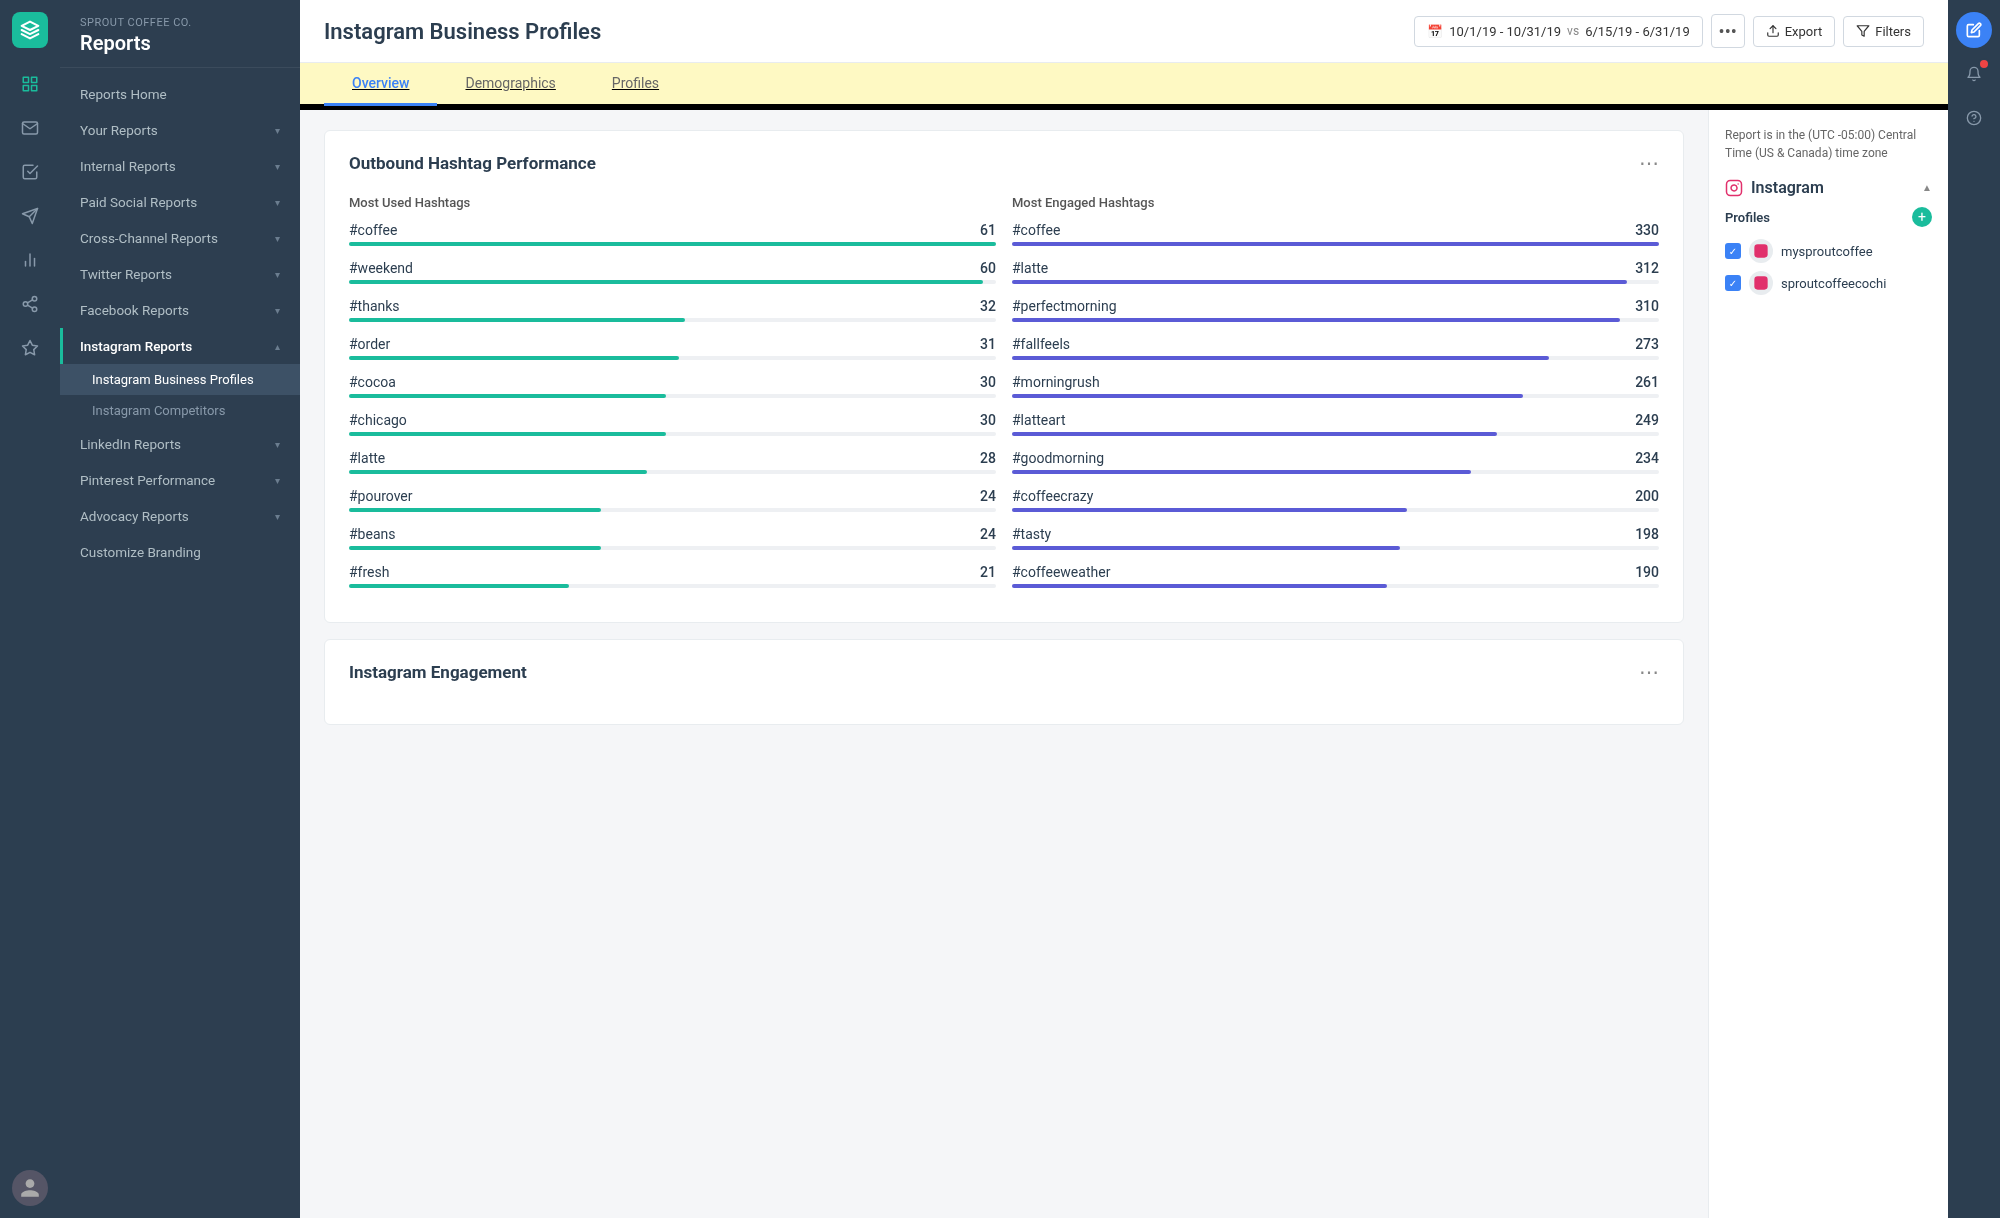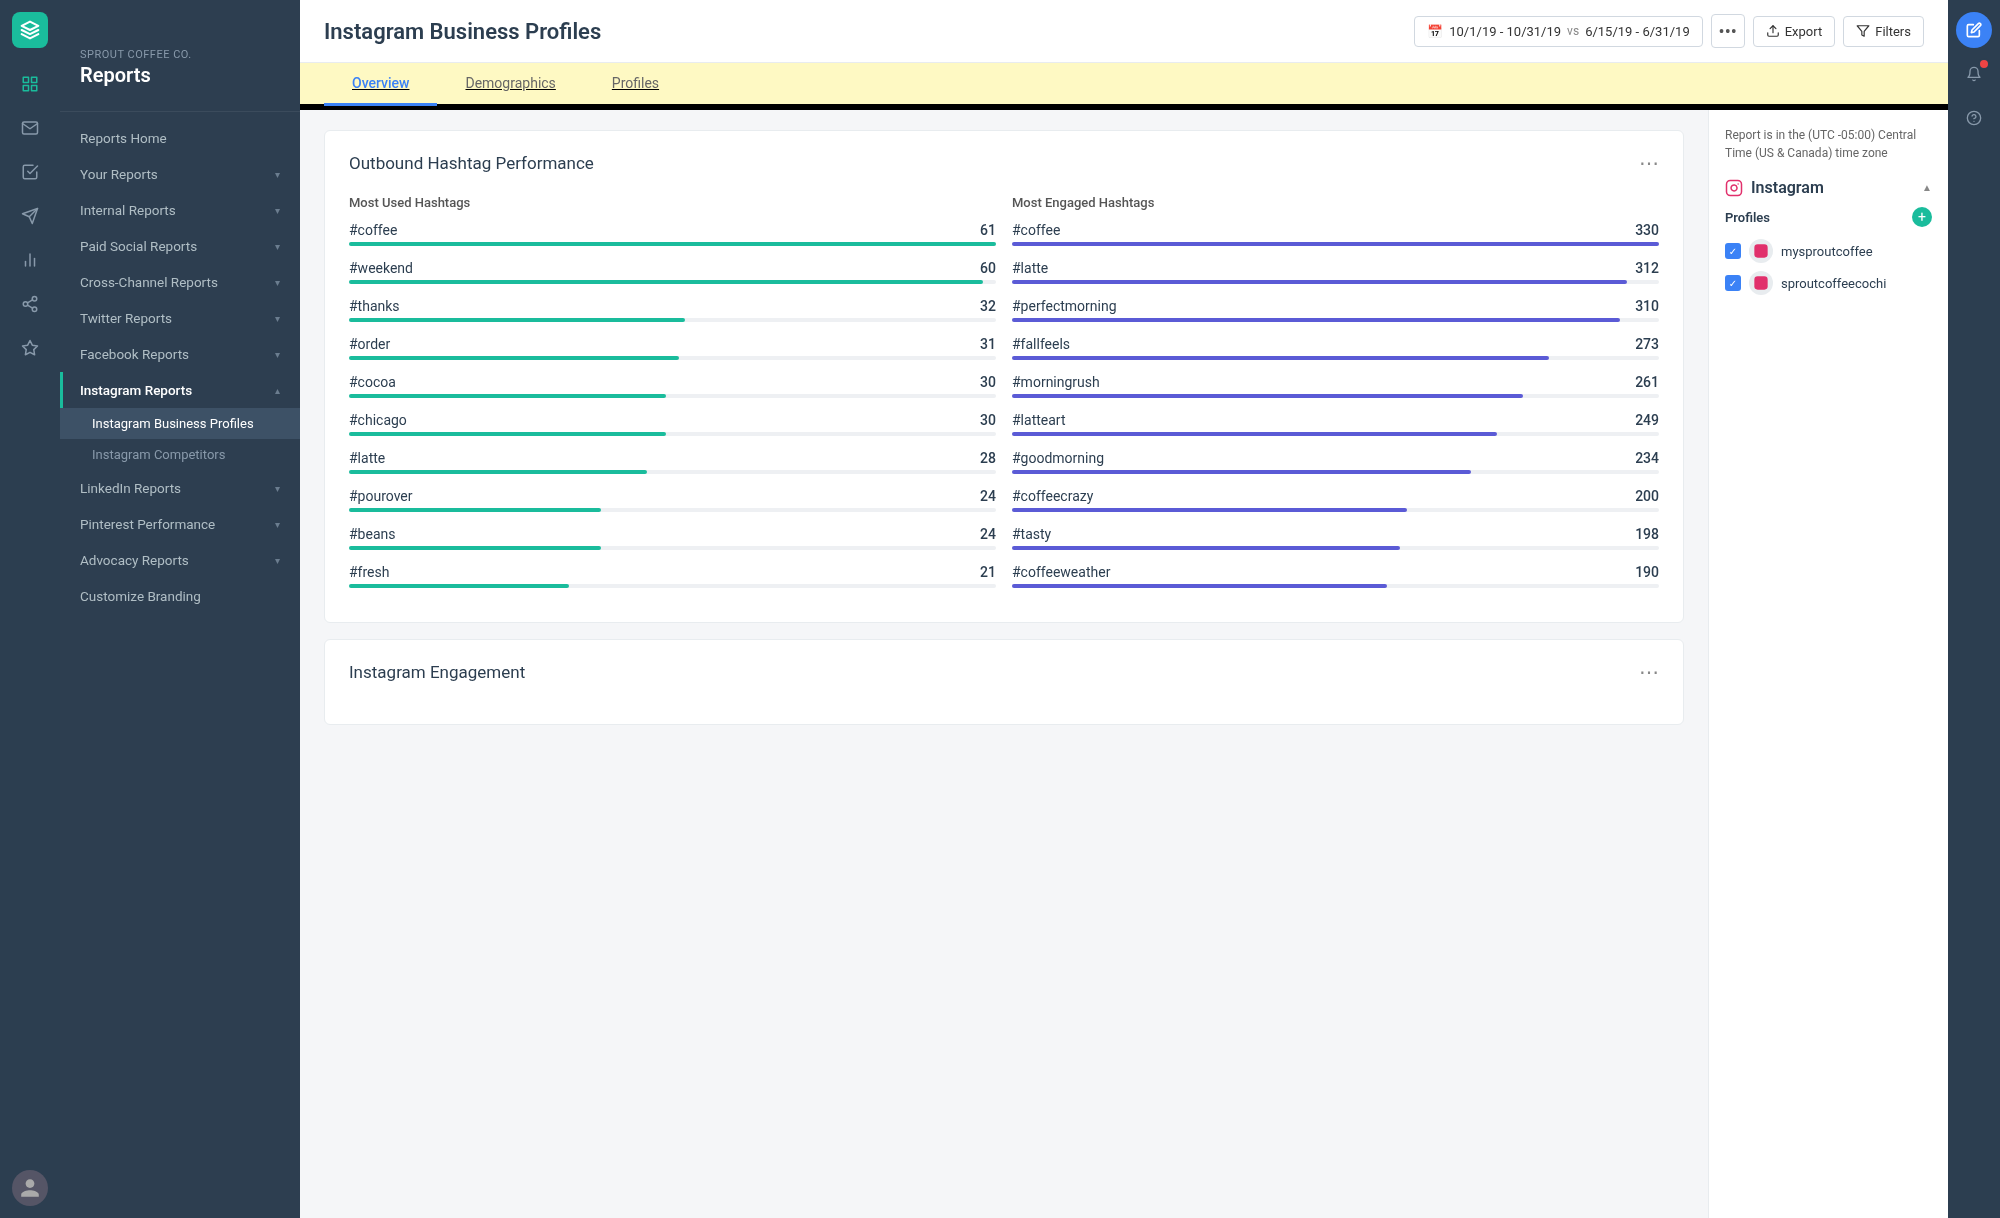--- a/index.html
+++ b/index.html
@@ -45,23 +45,22 @@
     .sidebar {
       width: 240px;
       background: #2d3e50;
       color: #cdd8e3;
       display: flex;
       flex-direction: column;
       overflow-y: auto;
       padding-bottom: 20px;
     }
     .sidebar-header {
-      padding: 16px 20px 24px;
+      padding: 16px 20px 12px;
       border-bottom: 1px solid rgba(255,255,255,0.07);
-      margin-top: 32px;
     }
     .sidebar-company { font-size: 11px; color: #8899aa; text-transform: uppercase; letter-spacing: 0.5px; }
     .sidebar-title { font-size: 20px; color: #fff; font-weight: 600; margin-top: 2px; }
 
     .sidebar-nav { padding: 8px 0; }
     .nav-item {
       display: flex; align-items: center; justify-content: space-between;
       padding: 10px 20px;
       cursor: pointer;
       font-size: 13.5px;
@@ -156,21 +155,21 @@
     .card {
       background: #fff;
       border-radius: 6px;
       border: 1px solid #e8ecef;
       padding: 20px 24px;
     }
     .card-header {
       display: flex; align-items: center; justify-content: space-between;
       margin-bottom: 20px;
     }
-    .card-title { font-size: 17px; font-weight: 400; color: #2c3e50; }
+    .card-title { font-size: 17px; font-weight: 700; color: #2c3e50; }
     .card-dots { cursor: pointer; color: #888; font-size: 20px; }
 
     
     .hashtag-cols { display: flex; gap: 16px; }
     .hashtag-col { flex: 1; }
     .col-header { font-size: 13px; color: #555; font-weight: 500; margin-bottom: 12px; }
     .hashtag-row { margin-bottom: 14px; }
     .hashtag-row-top { display: flex; align-items: baseline; justify-content: space-between; margin-bottom: 4px; }
     .hashtag-name { font-size: 14px; color: #2c3e50; }
     .hashtag-count { font-size: 14px; color: #2c3e50; font-weight: 500; }

